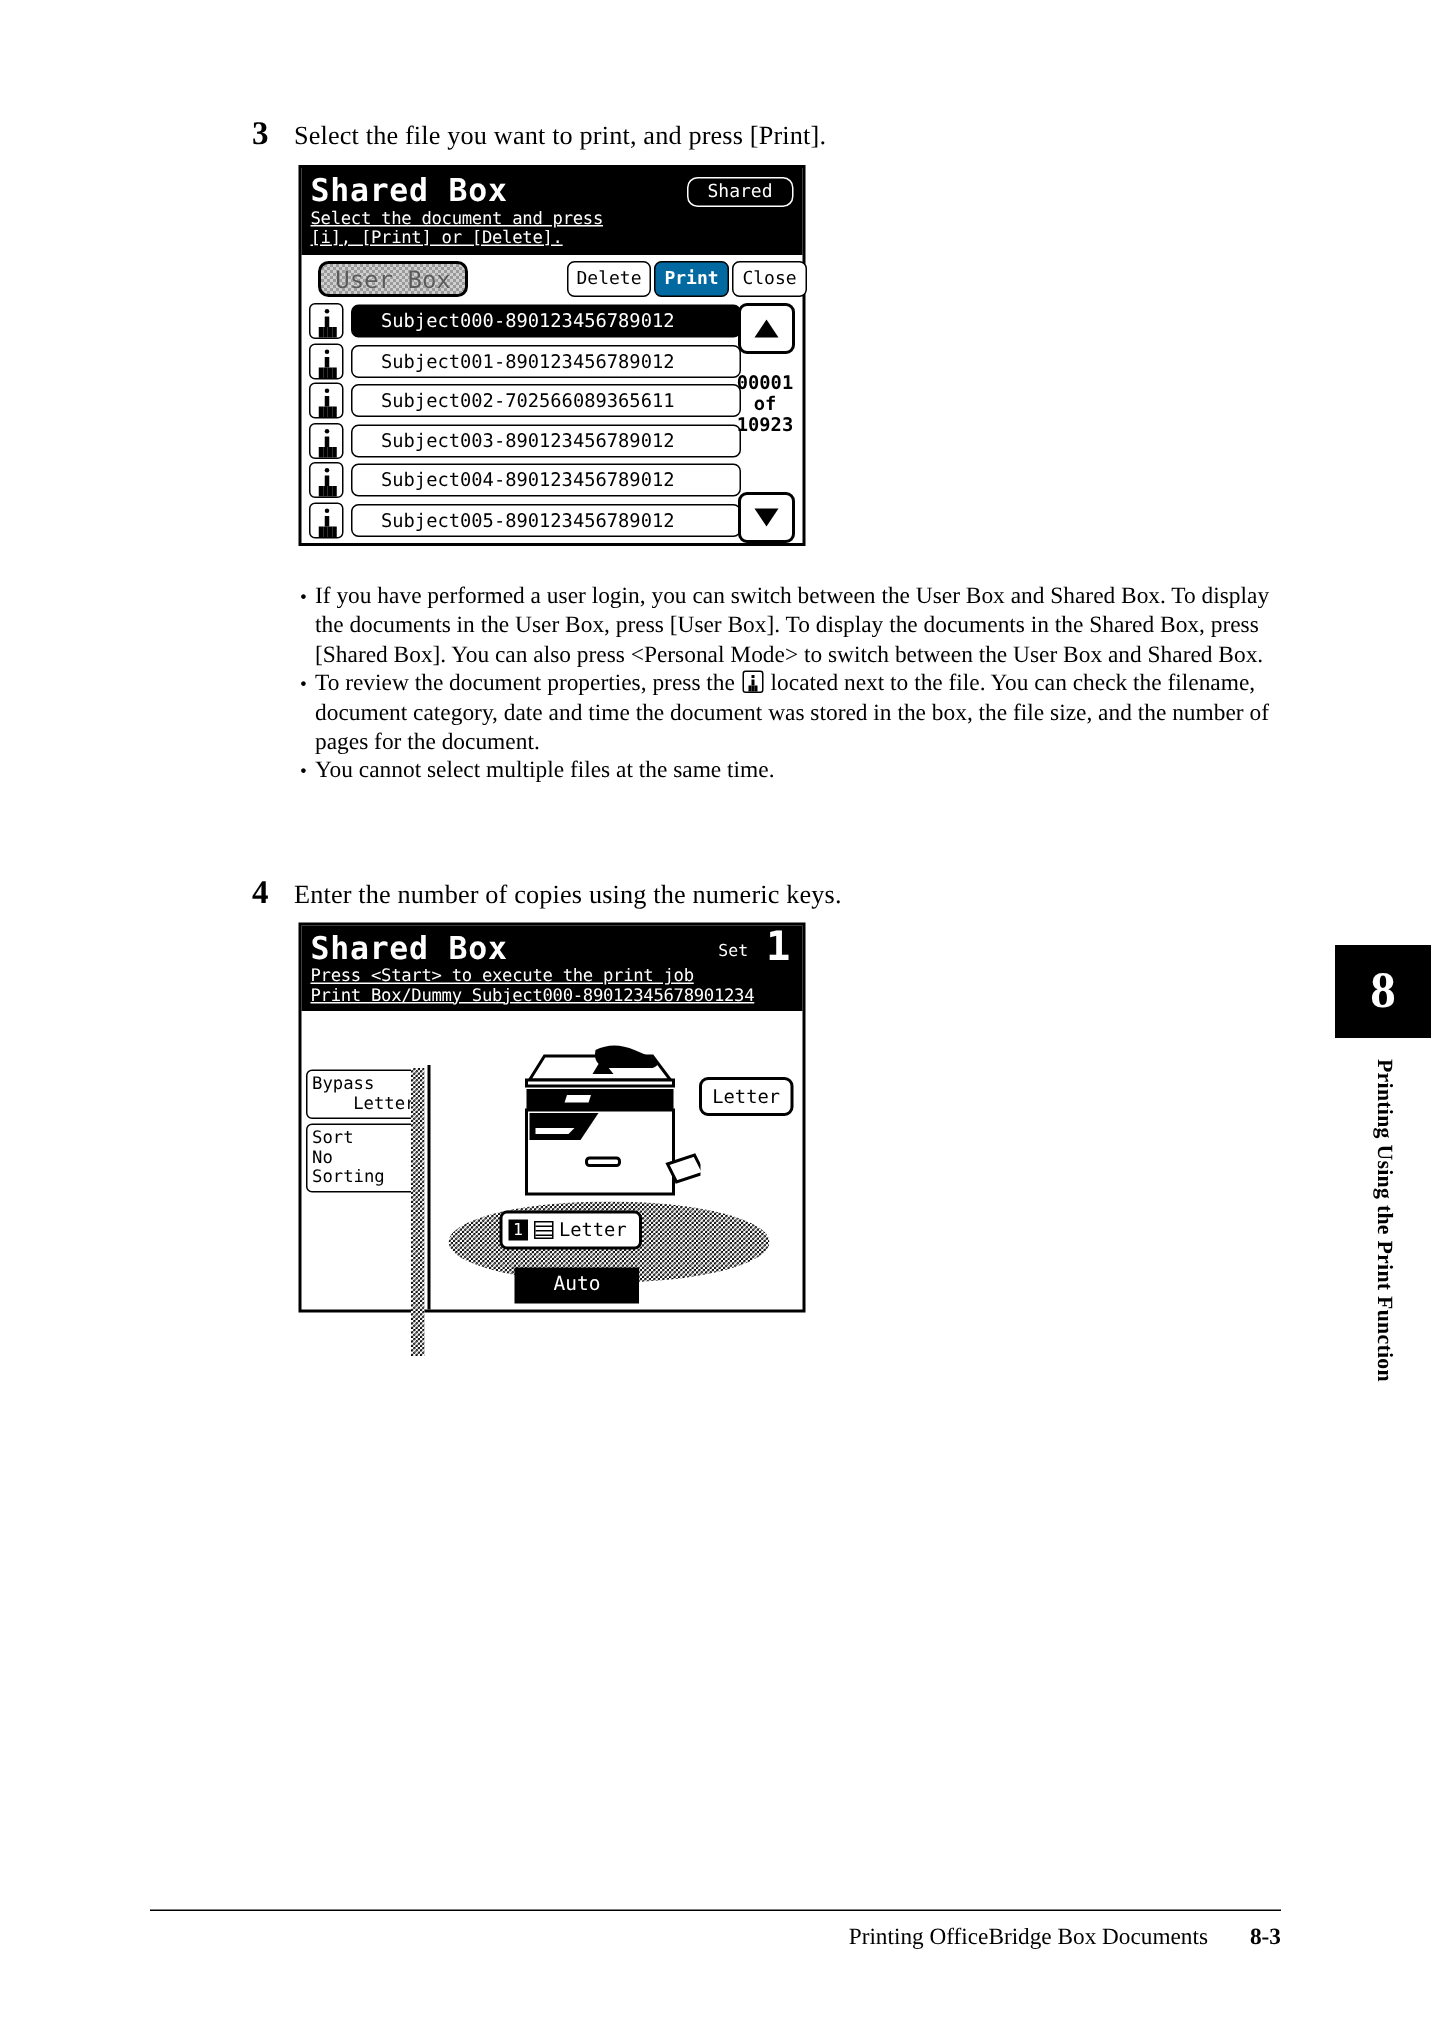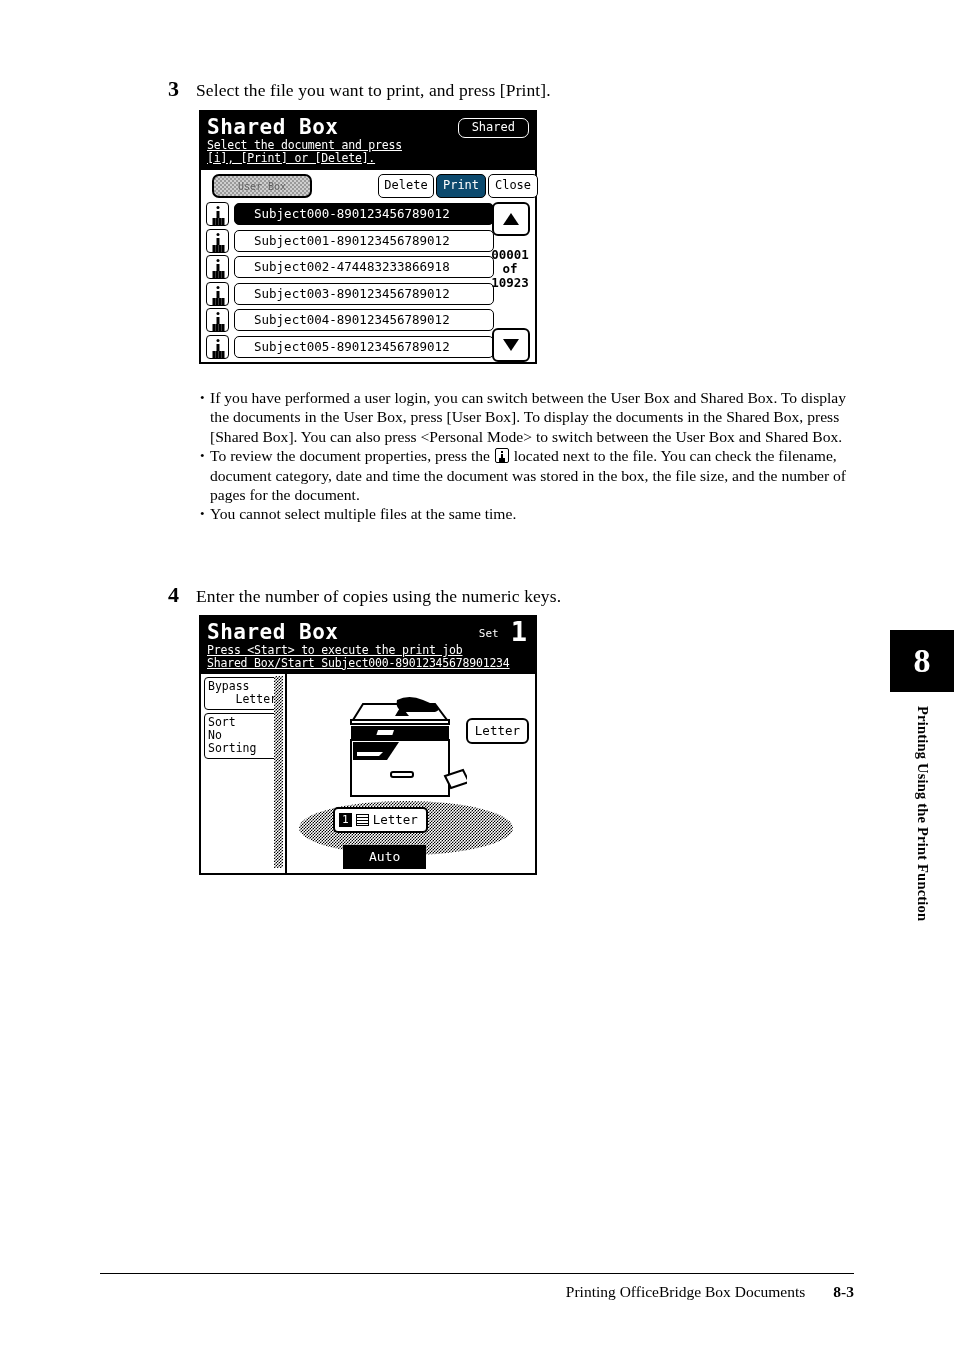--- a/index.html
+++ b/index.html
@@ -137,29 +137,29 @@
     border-radius: 5px;
     background: #ffffff;
     color: #000000;
     font-size: 12px;
     line-height: 14px;
     padding: 3px 4px;
     box-sizing: border-box;
     text-align: center;
     white-space: nowrap;
   }
-  .btn.inverted { background: #0c4a6e; color: #ffffff; }
+  .btn.inverted { background: #0369a1; color: #ffffff; font-weight: bold; }
 
   .btn-userbox {
     position: absolute;
     left: 6px; top: 0;
     width: 100px; height: 24px;
     border: 2px solid #000000;
     border-radius: 7px;
-    font-size: 10px;
+    font-size: 16px;
     padding-top: 4px;
     
     background-image:
       linear-gradient(45deg, #9a9a9a 25%, transparent 25%, transparent 75%, #9a9a9a 75%),
       linear-gradient(45deg, #9a9a9a 25%, #cfcfcf 25%, #cfcfcf 75%, #9a9a9a 75%);
     background-size: 4px 4px;
     background-position: 0 0, 2px 2px;
     color: #5a5a5a;
     text-shadow: 0 0 1px #d8d8d8;
   }
@@ -271,20 +271,21 @@
     height: 199px;
     display: flex;
   }
   .side-panel {
     width: 86px;
     flex: 0 0 86px;
     border-right: 2px solid #000000;
     padding: 3px 2px 0 3px;
     box-sizing: border-box;
     position: relative;
+    margin-top: 36px;
   }
   .side-btn {
     border: 1.5px solid #000000;
     border-radius: 4px;
     font-family: "DejaVu Sans Mono", monospace;
     font-size: 11.5px;
     line-height: 13px;
     background: #ffffff;
     padding: 2px 3px 3px 3px;
     margin-bottom: 3px;
@@ -527,21 +528,21 @@
           <div class="doc-row">
             <div class="info-icon"></div>
             <div class="doc-name selected">Subject000-890123456789012</div>
           </div>
           <div class="doc-row">
             <div class="info-icon"></div>
             <div class="doc-name">Subject001-890123456789012</div>
           </div>
           <div class="doc-row">
             <div class="info-icon"></div>
-            <div class="doc-name">Subject002-474483233866918</div>
+            <div class="doc-name">Subject002-702566089365611</div>
           </div>
           <div class="doc-row">
             <div class="info-icon"></div>
             <div class="doc-name">Subject003-890123456789012</div>
           </div>
           <div class="doc-row">
             <div class="info-icon"></div>
             <div class="doc-name">Subject004-890123456789012</div>
           </div>
           <div class="doc-row">
@@ -590,21 +591,21 @@
   <div class="step" id="step4">
     <div class="step-num">4</div>
     <div class="step-text">Enter the number of copies using the numeric keys.</div>
   </div>
 
   <div class="lcd" id="lcd-2">
 
     <div class="lcd-header">
       <div class="lcd-title">Shared Box</div>
       <div class="lcd-sub">Press &lt;Start&gt; to execute the print job</div>
-      <div class="lcd-sub">Shared Box/Start Subject000-89012345678901234</div>
+      <div class="lcd-sub">Print Box/Dummy Subject000-89012345678901234</div>
       <div class="set-wrap">
         <div class="set-label">Set</div>
         <div class="set-value">1</div>
       </div>
     </div>
 
     <div class="scr2-body">
 
       <div class="side-panel">
         <div class="side-btn">

